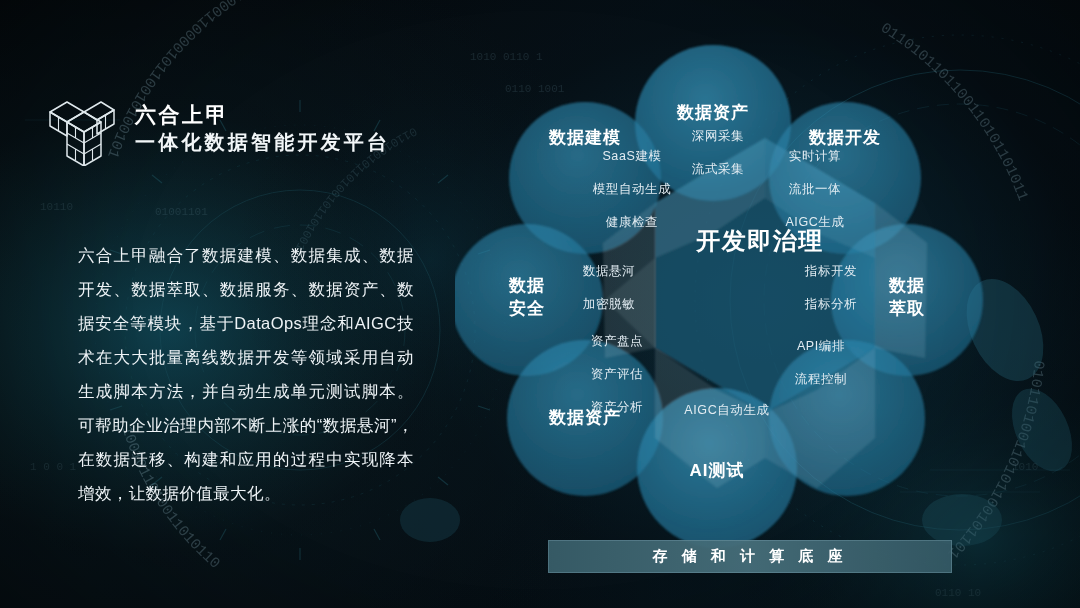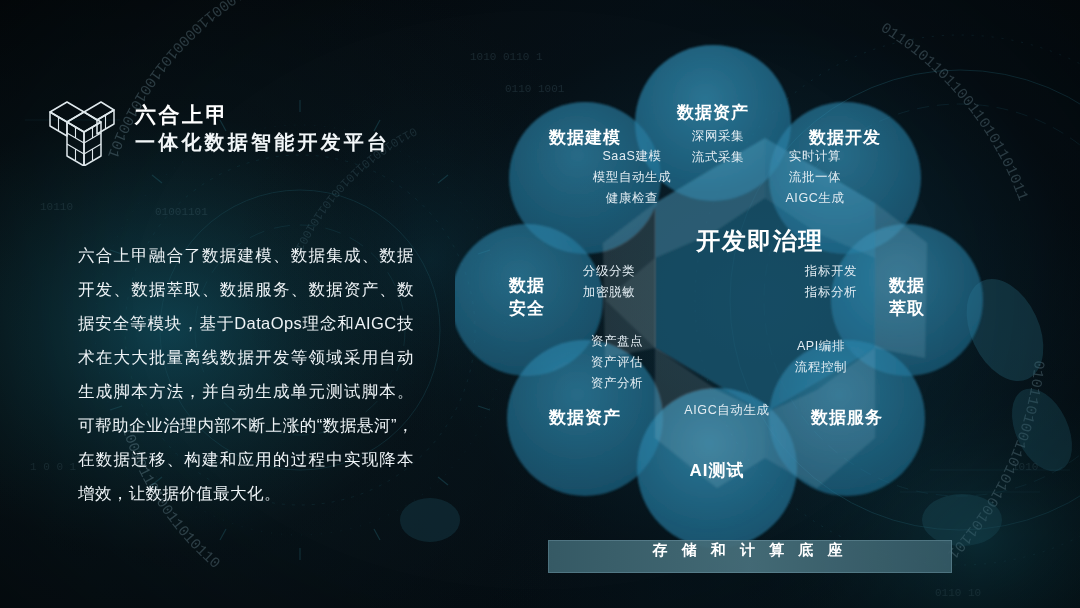--- a/index.html
+++ b/index.html
@@ -49,34 +49,34 @@
   .diagram { position:absolute; left:455px; top:18px; width:625px; height:540px; }
   .diagram svg { position:absolute; left:0; top:0; }
   .node {
     position:absolute; display:flex; align-items:center; justify-content:center;
     text-align:center; pointer-events:none;
   }
   .node-title { font-size:17px; font-weight:bold; color:#ffffff; letter-spacing:1px; line-height:1.25; }
   .node-title.two-line { line-height:1.35; }
   .sub-list {
     position:absolute; display:flex; flex-direction:column; align-items:center;
-    gap:4px; font-size:12.5px; color:#e2ecf2; letter-spacing:0.6px; line-height:1.35;
+    gap:16px; font-size:12.5px; color:#e2ecf2; letter-spacing:0.6px; line-height:1.35;
   }
   .center-label {
     position:absolute; left:180px; top:205px; width:250px;
     text-align:center; line-height:35px;
   }
   .center-label .c-en { font-size:25px; font-weight:bold; color:#ffffff; letter-spacing:0.4px; }
   .center-label .c-cn { font-size:24px; font-weight:bold; color:#ffffff; letter-spacing:1.5px; }
   
   .base-bar {
     position:absolute; left:548px; top:540px; width:404px; height:33px;
     background:linear-gradient(90deg, rgba(58,96,108,0.92) 0%, rgba(70,110,122,0.95) 50%, rgba(55,92,104,0.9) 100%);
     border:1px solid rgba(130,170,182,0.35);
-    display:flex; justify-content:center;
+    display:flex; align-items:center; justify-content:center;
   }
   .base-bar span {
     font-size:15px; font-weight:bold; color:#ffffff; letter-spacing:5px;
   }
 </style>
 </head>
 <body>
 
 <div id="stage">
 
@@ -250,43 +250,40 @@
       <span class="node-title two-line">数据</span>
       <span class="node-title two-line">安全</span>
     </div>
     <div class="node" style="left:402px; top:250px; width:100px; height:60px; flex-direction:column;">
       <span class="node-title two-line">数据</span>
       <span class="node-title two-line">萃取</span>
     </div>
     <div class="node" style="left:70px; top:385px; width:120px; height:30px;">
       <span class="node-title">数据资产</span>
     </div>
-    <div class="node" style="left:332px; top:385px; width:120px; height:30px;">
-      <span class="node-title">数据服务</span>
-    </div>
     <div class="node" style="left:202px; top:438px; width:120px; height:30px;">
       <span class="node-title">AI测试</span>
     </div>
 
     <div class="sub-list" style="left:122px; top:130px; width:110px;">
       <span>SaaS建模</span>
       <span>模型自动生成</span>
       <span>健康检查</span>
     </div>
     <div class="sub-list" style="left:215px; top:110px; width:96px;">
       <span>深网采集</span>
       <span>流式采集</span>
     </div>
     <div class="sub-list" style="left:312px; top:130px; width:96px;">
       <span>实时计算</span>
       <span>流批一体</span>
       <span>AIGC生成</span>
     </div>
     <div class="sub-list" style="left:108px; top:245px; width:92px;">
-      <span>分级分类</span>
+      <span>数据悬河</span>
       <span>加密脱敏</span>
     </div>
     <div class="sub-list" style="left:330px; top:245px; width:92px;">
       <span>指标开发</span>
       <span>指标分析</span>
     </div>
     <div class="sub-list" style="left:112px; top:315px; width:100px;">
       <span>资产盘点</span>
       <span>资产评估</span>
       <span>资产分析</span>

